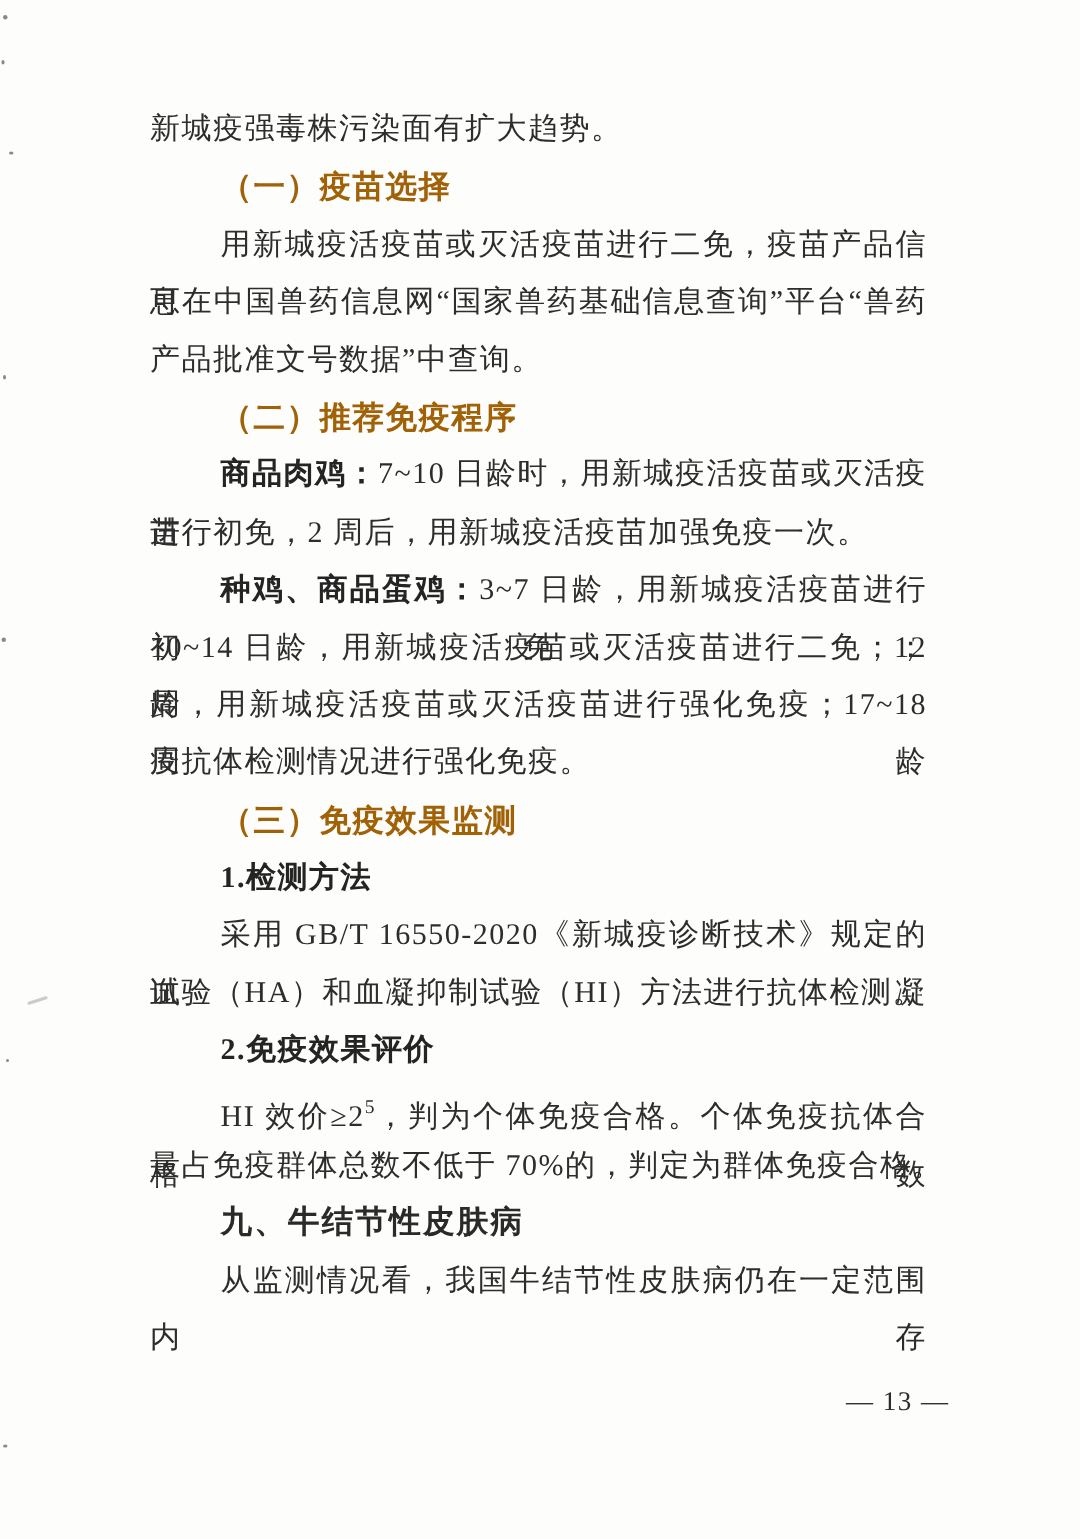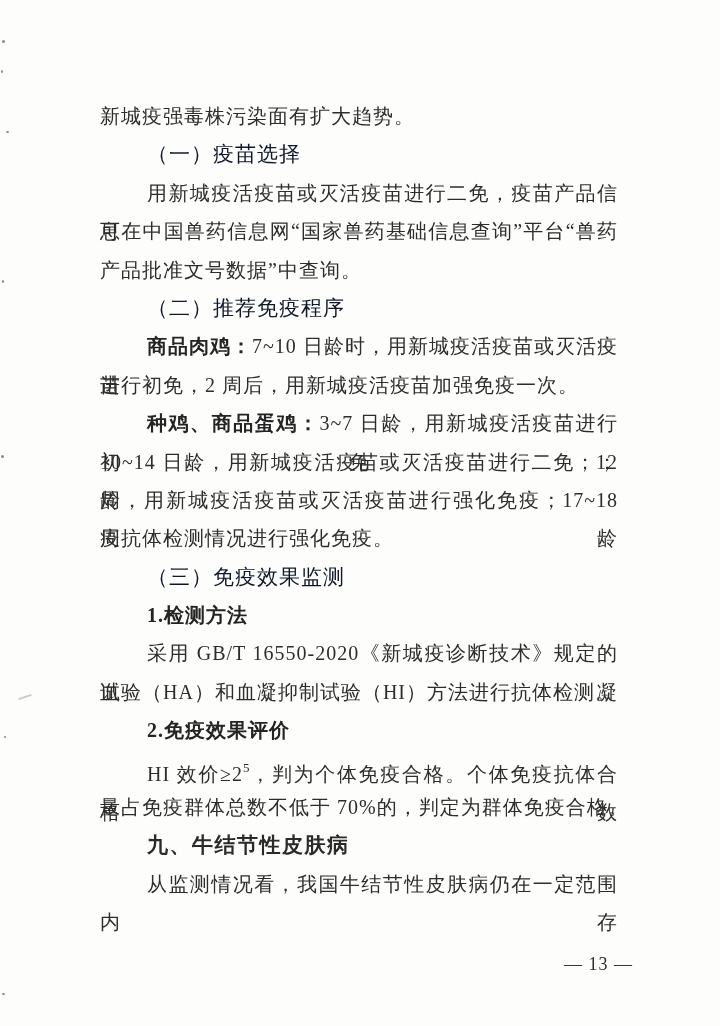--- a/index.html
+++ b/index.html
@@ -6,21 +6,20 @@
   body{
     width:720px;height:1026px;
     background:#fdfdfb;
     overflow:hidden;
     position:relative;
     font-family:"Liberation Serif", serif;
   }
   .page{
     position:absolute;inset:0;
     background:#fdfdfb;
-    margin-top:30px;
   }
   .content{
     position:absolute;
     left:100px;top:67px;
     width:518px;
   }
   .line{
     height:38.4px;
     line-height:38.4px;
     font-size:20px;
@@ -28,22 +27,22 @@
     letter-spacing:1px;
     white-space:nowrap;
   }
   .line.j{
     text-align:justify;
     text-align-last:justify;
     white-space:normal;
   }
   .ind{ text-indent:47px; }
   .kai{
-    font-weight:normal;
-    color:#0f172a;
+    font-weight:bold;
+    color:#a16207;
     font-size:21px;
   }
   .bhead{
     font-weight:bold;
     color:#242424;
     font-size:20px;
   }
   .hei{
     font-family:"Liberation Sans", sans-serif;
     font-weight:bold;

